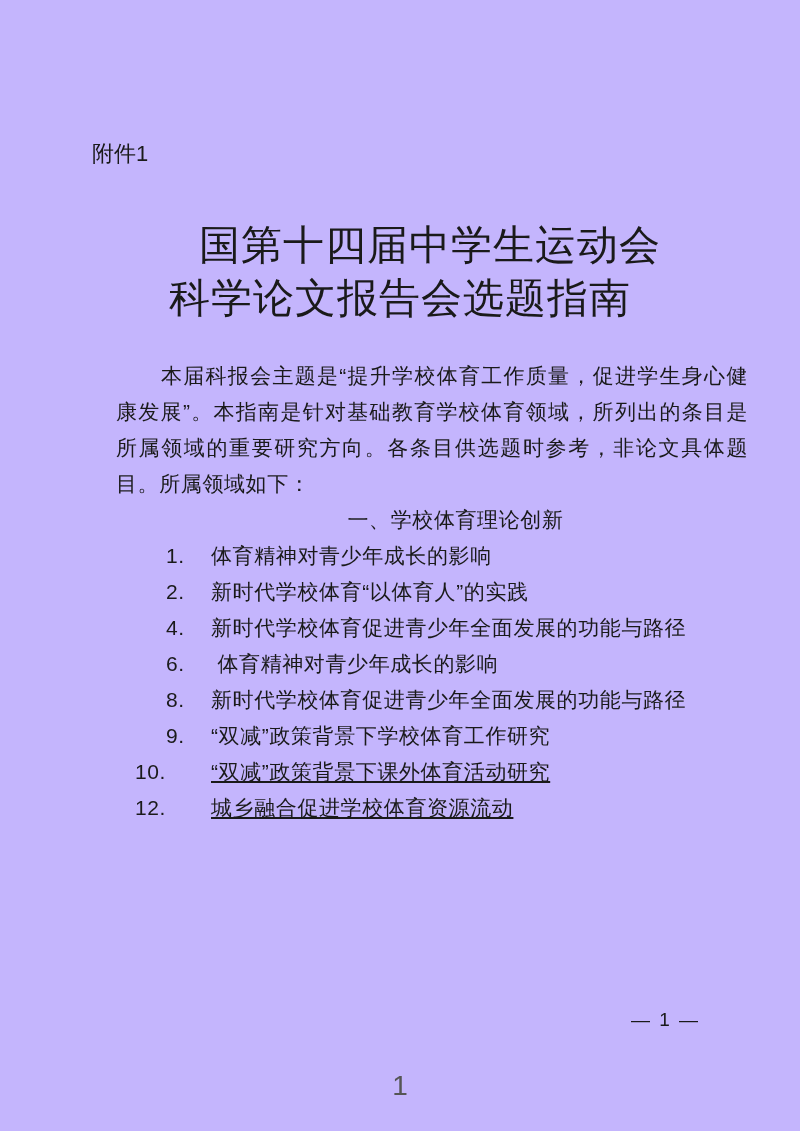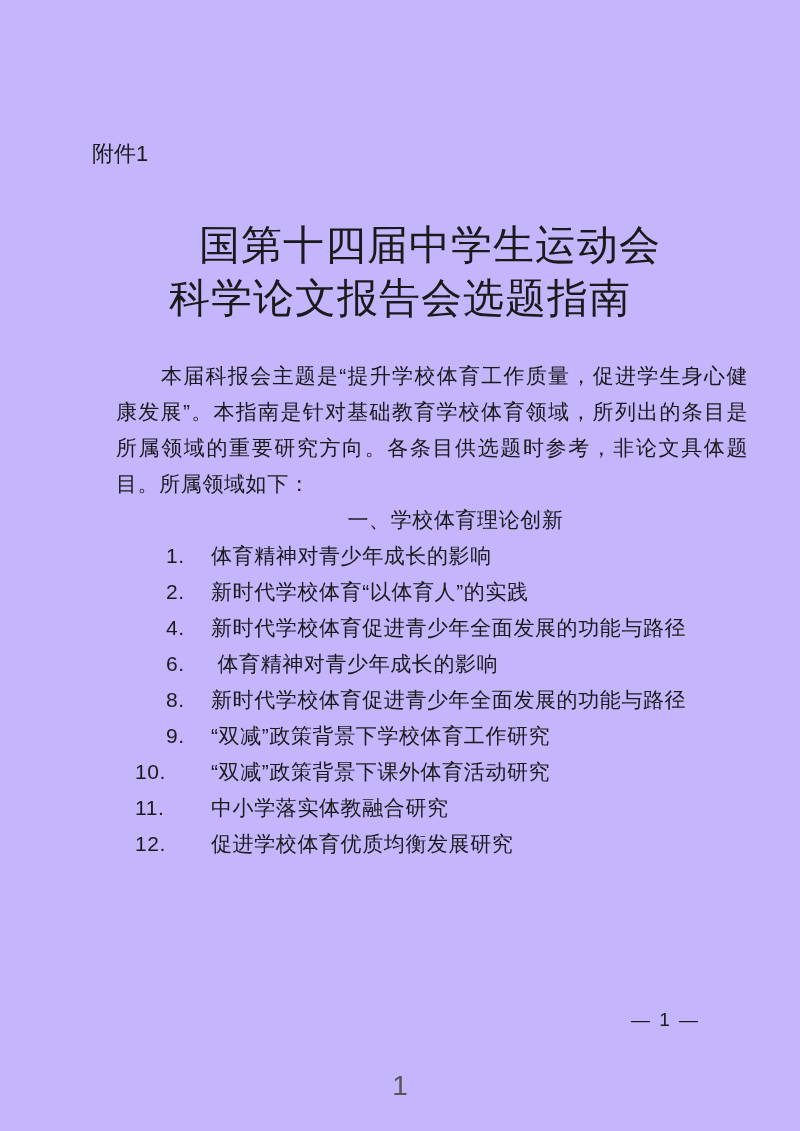--- a/index.html
+++ b/index.html
@@ -44,21 +44,21 @@
   .intro-paragraph {
     margin: 0;
     text-indent: 45px;
     text-align: justify;
   }
   .section-heading { margin-left: 47px; text-align: center; }
   .topic-item { white-space: nowrap; }
   .topic-item .num { display: inline-block; }
   .topic-item.s { margin-left: 50px; }
   .topic-item.s .num { width: 45px; }
-  .topic-item.d { margin-left: 19px; }
+  .topic-item.d { margin-left: 19px; text-decoration: underline; }
   .topic-item.d .num { width: 76px; }
   .footer-page-number {
     position: absolute;
     top: 1006px;
     right: 100px;
     font-size: 19px;
     line-height: 28px;
     letter-spacing: 2px;
   }
   .viewer-page-indicator {
@@ -90,22 +90,21 @@
     <div class="section-heading">一、学校体育理论创新</div>
 
     <div>
       <div class="topic-item s"><span class="num">1.</span><span class="txt">体育精神对青少年成长的影响</span></div>
       <div class="topic-item s"><span class="num">2.</span><span class="txt">新时代学校体育“以体育人”的实践</span></div>
       <div class="topic-item s"><span class="num">4.</span><span class="txt">新时代学校体育促进青少年全面发展的功能与路径</span></div>
       <div class="topic-item s"><span class="num">6.</span><span class="txt"> 体育精神对青少年成长的影响</span></div>
       <div class="topic-item s"><span class="num">8.</span><span class="txt">新时代学校体育促进青少年全面发展的功能与路径</span></div>
       <div class="topic-item s"><span class="num">9.</span><span class="txt">“双减”政策背景下学校体育工作研究</span></div>
       <div class="topic-item d"><span class="num">10.</span><span class="txt">“双减”政策背景下课外体育活动研究</span></div>
-      <div class="topic-item d"><span class="num">11.</span><span class="txt">中小学落实体教融合研究</span></div>
-      <div class="topic-item d"><span class="num">12.</span><span class="txt">促进学校体育优质均衡发展研究</span></div>
+      <div class="topic-item d"><span class="num">12.</span><span class="txt">城乡融合促进学校体育资源流动</span></div>
     </div>
   </div>
 
   <div class="footer-page-number">— 1 —</div>
 
   <div class="viewer-page-indicator">1</div>
 
 </div>
 
 </body></html>

